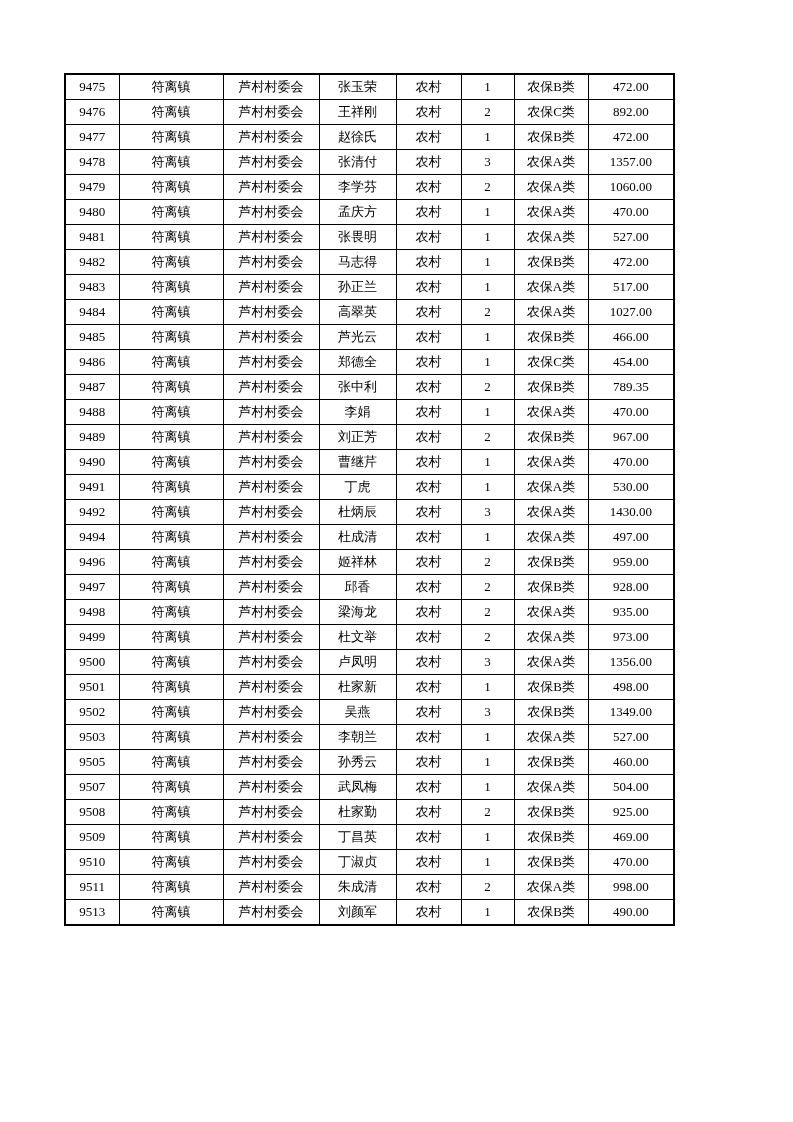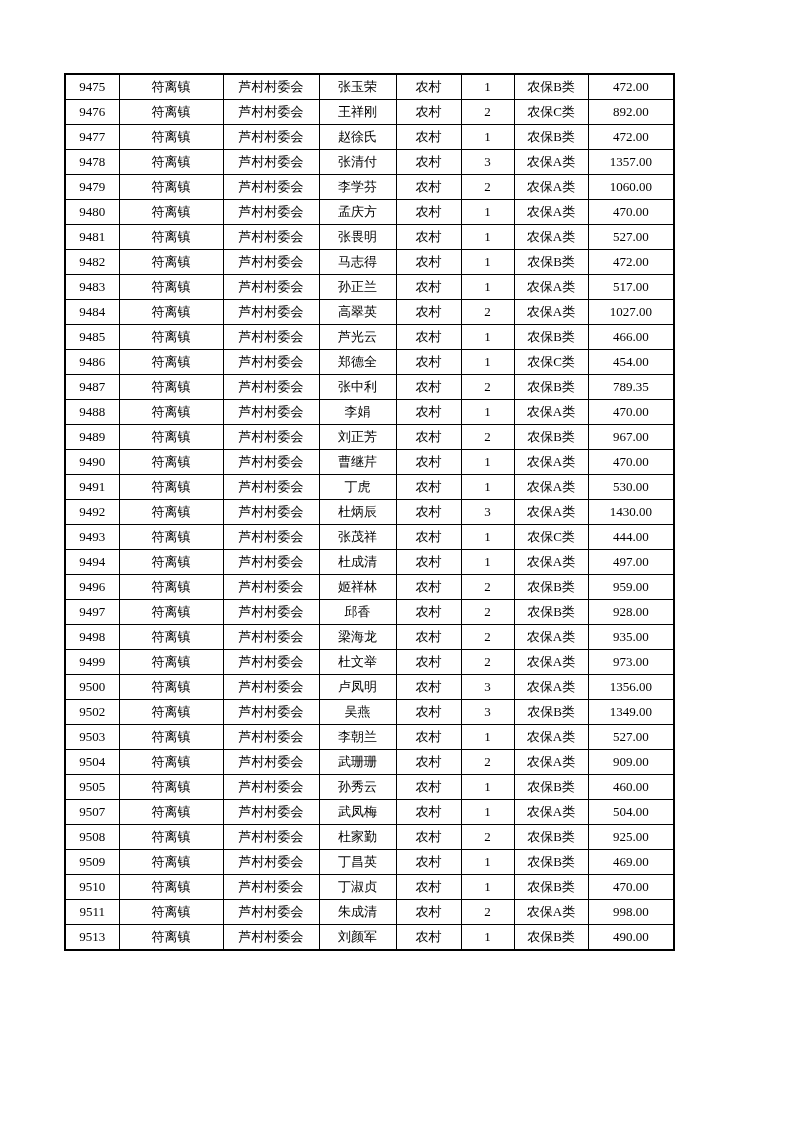--- a/index.html
+++ b/index.html
@@ -242,30 +242,20 @@
           <td>9492</td>
           <td>符离镇</td>
           <td>芦村村委会</td>
           <td>杜炳辰</td>
           <td>农村</td>
           <td>3</td>
           <td>农保A类</td>
           <td>1430.00</td>
         </tr>
         <tr>
-          <td>9493</td>
-          <td>符离镇</td>
-          <td>芦村村委会</td>
-          <td>张茂祥</td>
-          <td>农村</td>
-          <td>1</td>
-          <td>农保C类</td>
-          <td>444.00</td>
-        </tr>
-        <tr>
           <td>9494</td>
           <td>符离镇</td>
           <td>芦村村委会</td>
           <td>杜成清</td>
           <td>农村</td>
           <td>1</td>
           <td>农保A类</td>
           <td>497.00</td>
         </tr>
         <tr>
@@ -312,48 +302,48 @@
           <td>9500</td>
           <td>符离镇</td>
           <td>芦村村委会</td>
           <td>卢凤明</td>
           <td>农村</td>
           <td>3</td>
           <td>农保A类</td>
           <td>1356.00</td>
         </tr>
         <tr>
+          <td>9501</td>
+          <td>符离镇</td>
+          <td>芦村村委会</td>
+          <td>杜家新</td>
+          <td>农村</td>
+          <td>1</td>
+          <td>农保B类</td>
+          <td>498.00</td>
+        </tr>
+        <tr>
           <td>9502</td>
           <td>符离镇</td>
           <td>芦村村委会</td>
           <td>吴燕</td>
           <td>农村</td>
           <td>3</td>
           <td>农保B类</td>
           <td>1349.00</td>
         </tr>
         <tr>
           <td>9503</td>
           <td>符离镇</td>
           <td>芦村村委会</td>
           <td>李朝兰</td>
           <td>农村</td>
           <td>1</td>
           <td>农保A类</td>
           <td>527.00</td>
-        </tr>
-        <tr>
-          <td>9504</td>
-          <td>符离镇</td>
-          <td>芦村村委会</td>
-          <td>武珊珊</td>
-          <td>农村</td>
-          <td>2</td>
-          <td>农保A类</td>
-          <td>909.00</td>
         </tr>
         <tr>
           <td>9505</td>
           <td>符离镇</td>
           <td>芦村村委会</td>
           <td>孙秀云</td>
           <td>农村</td>
           <td>1</td>
           <td>农保B类</td>
           <td>460.00</td>

